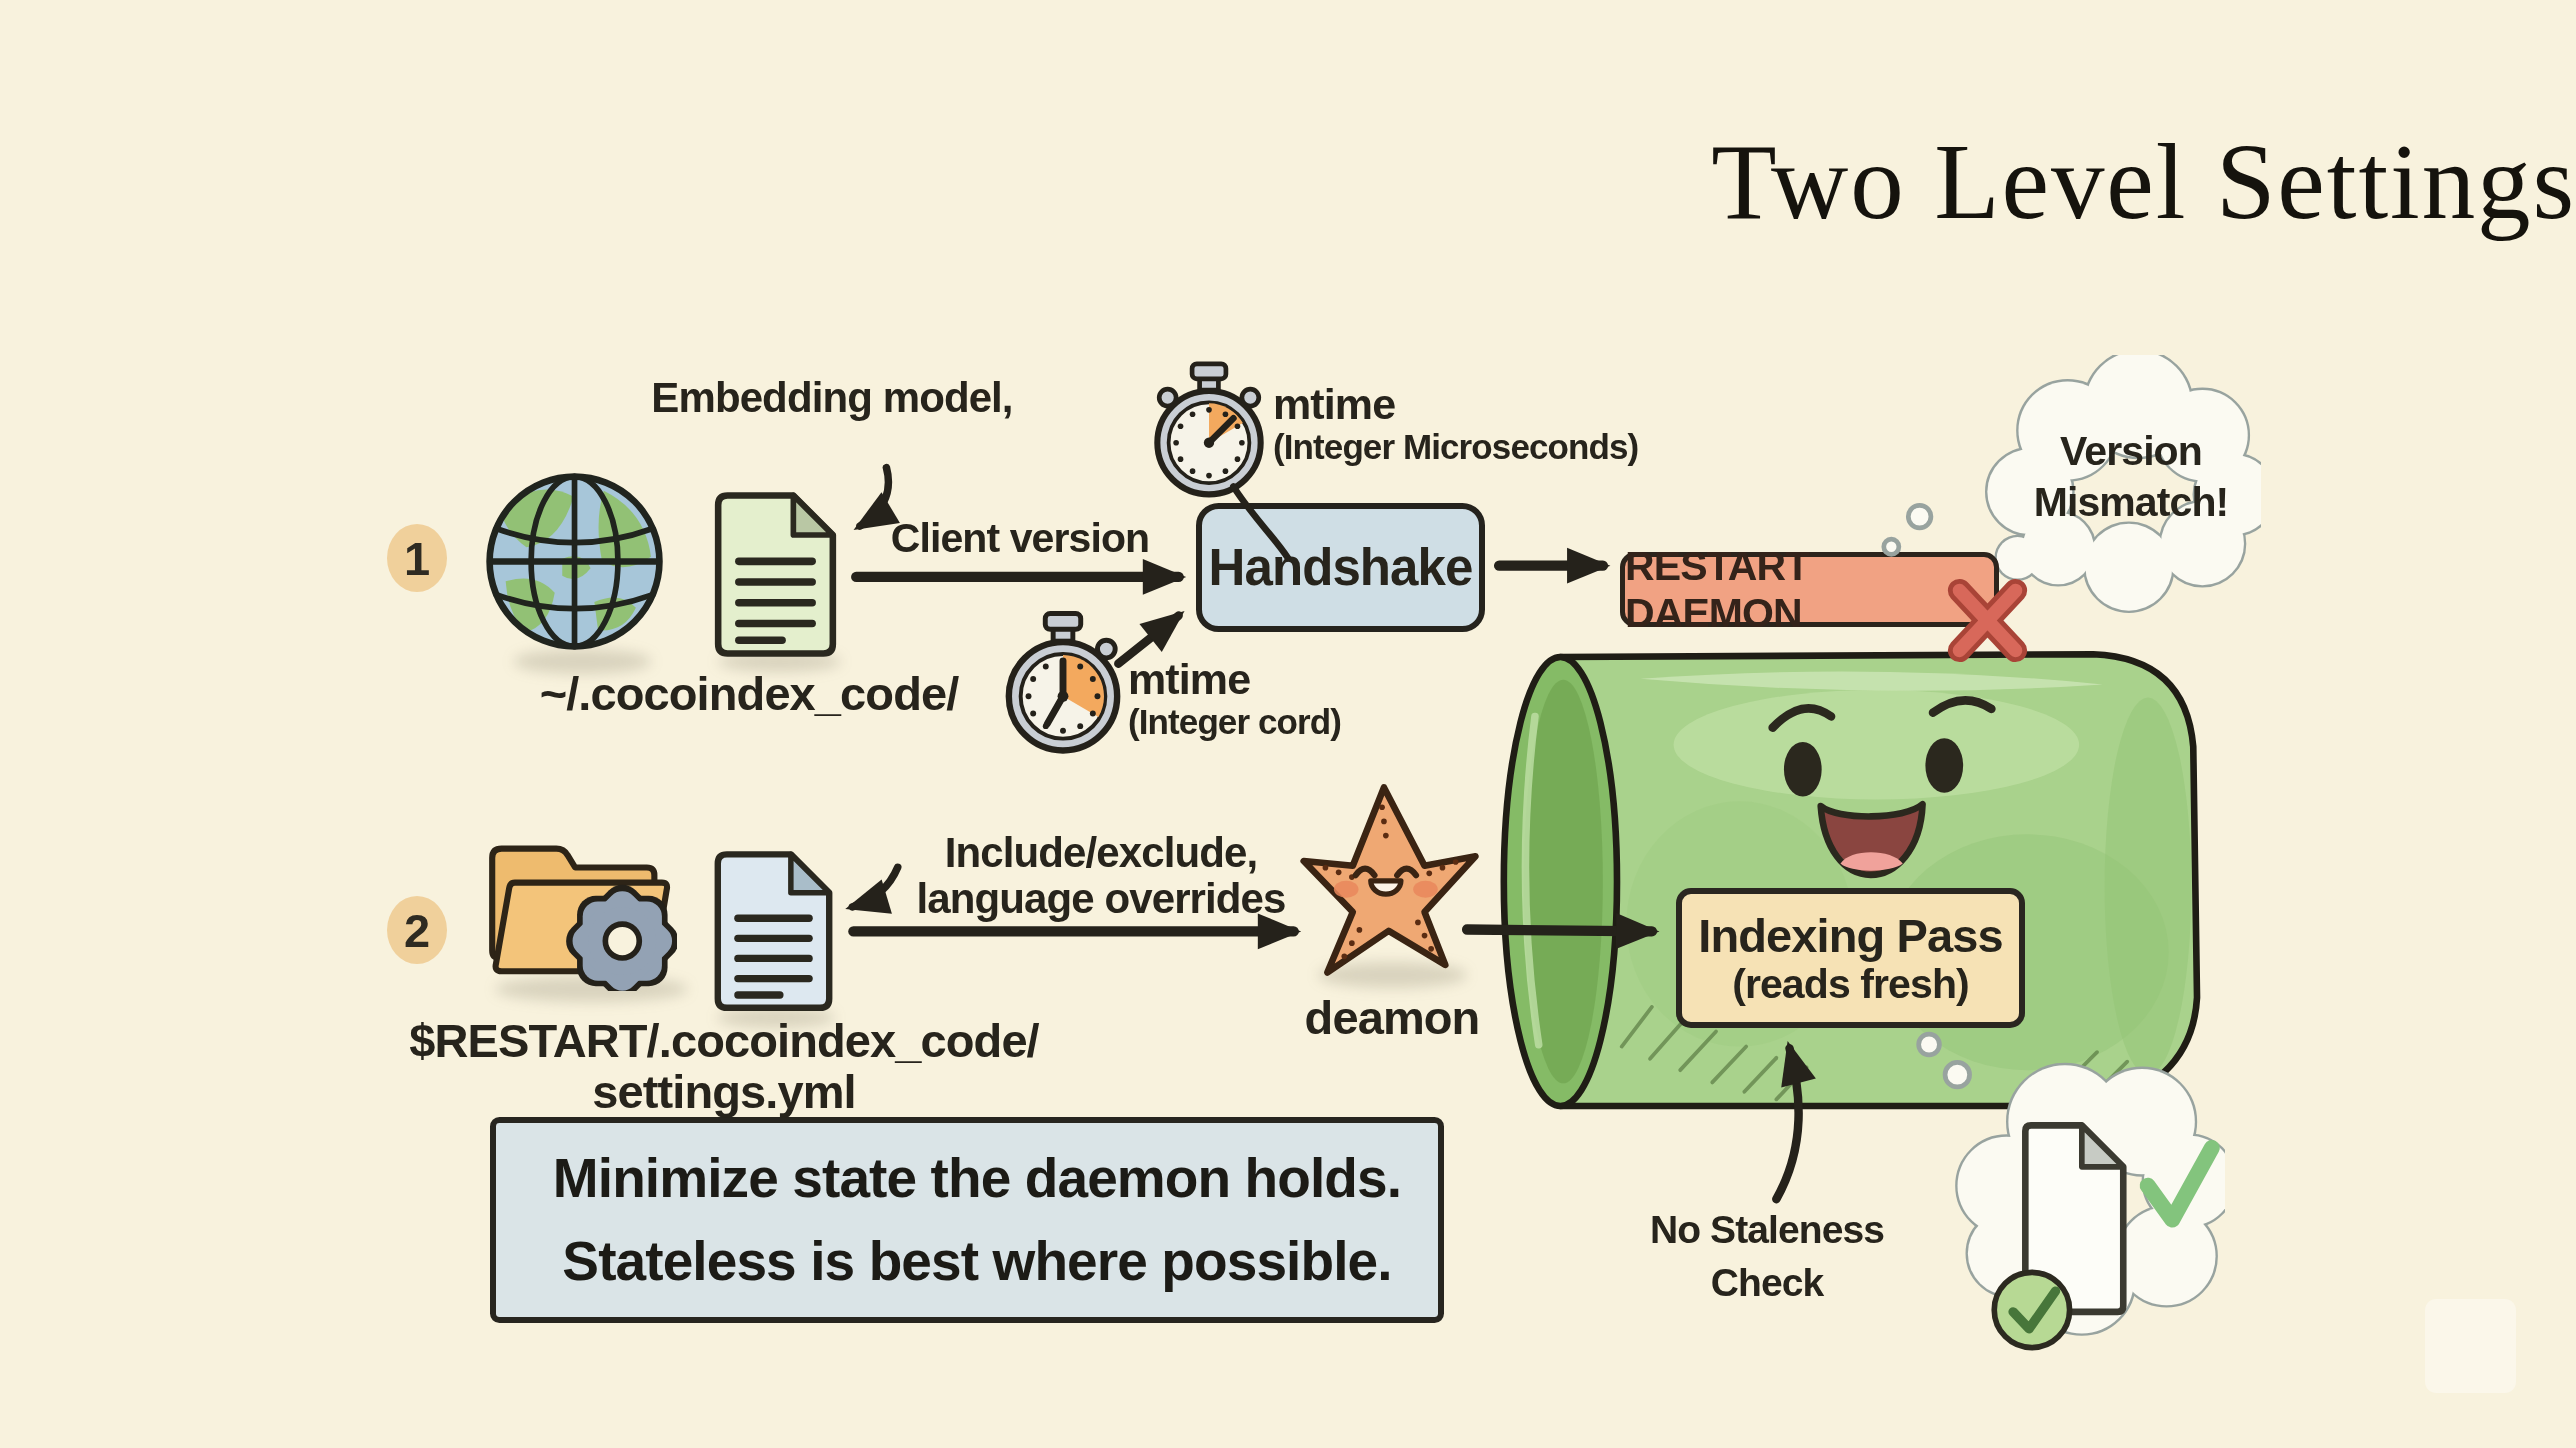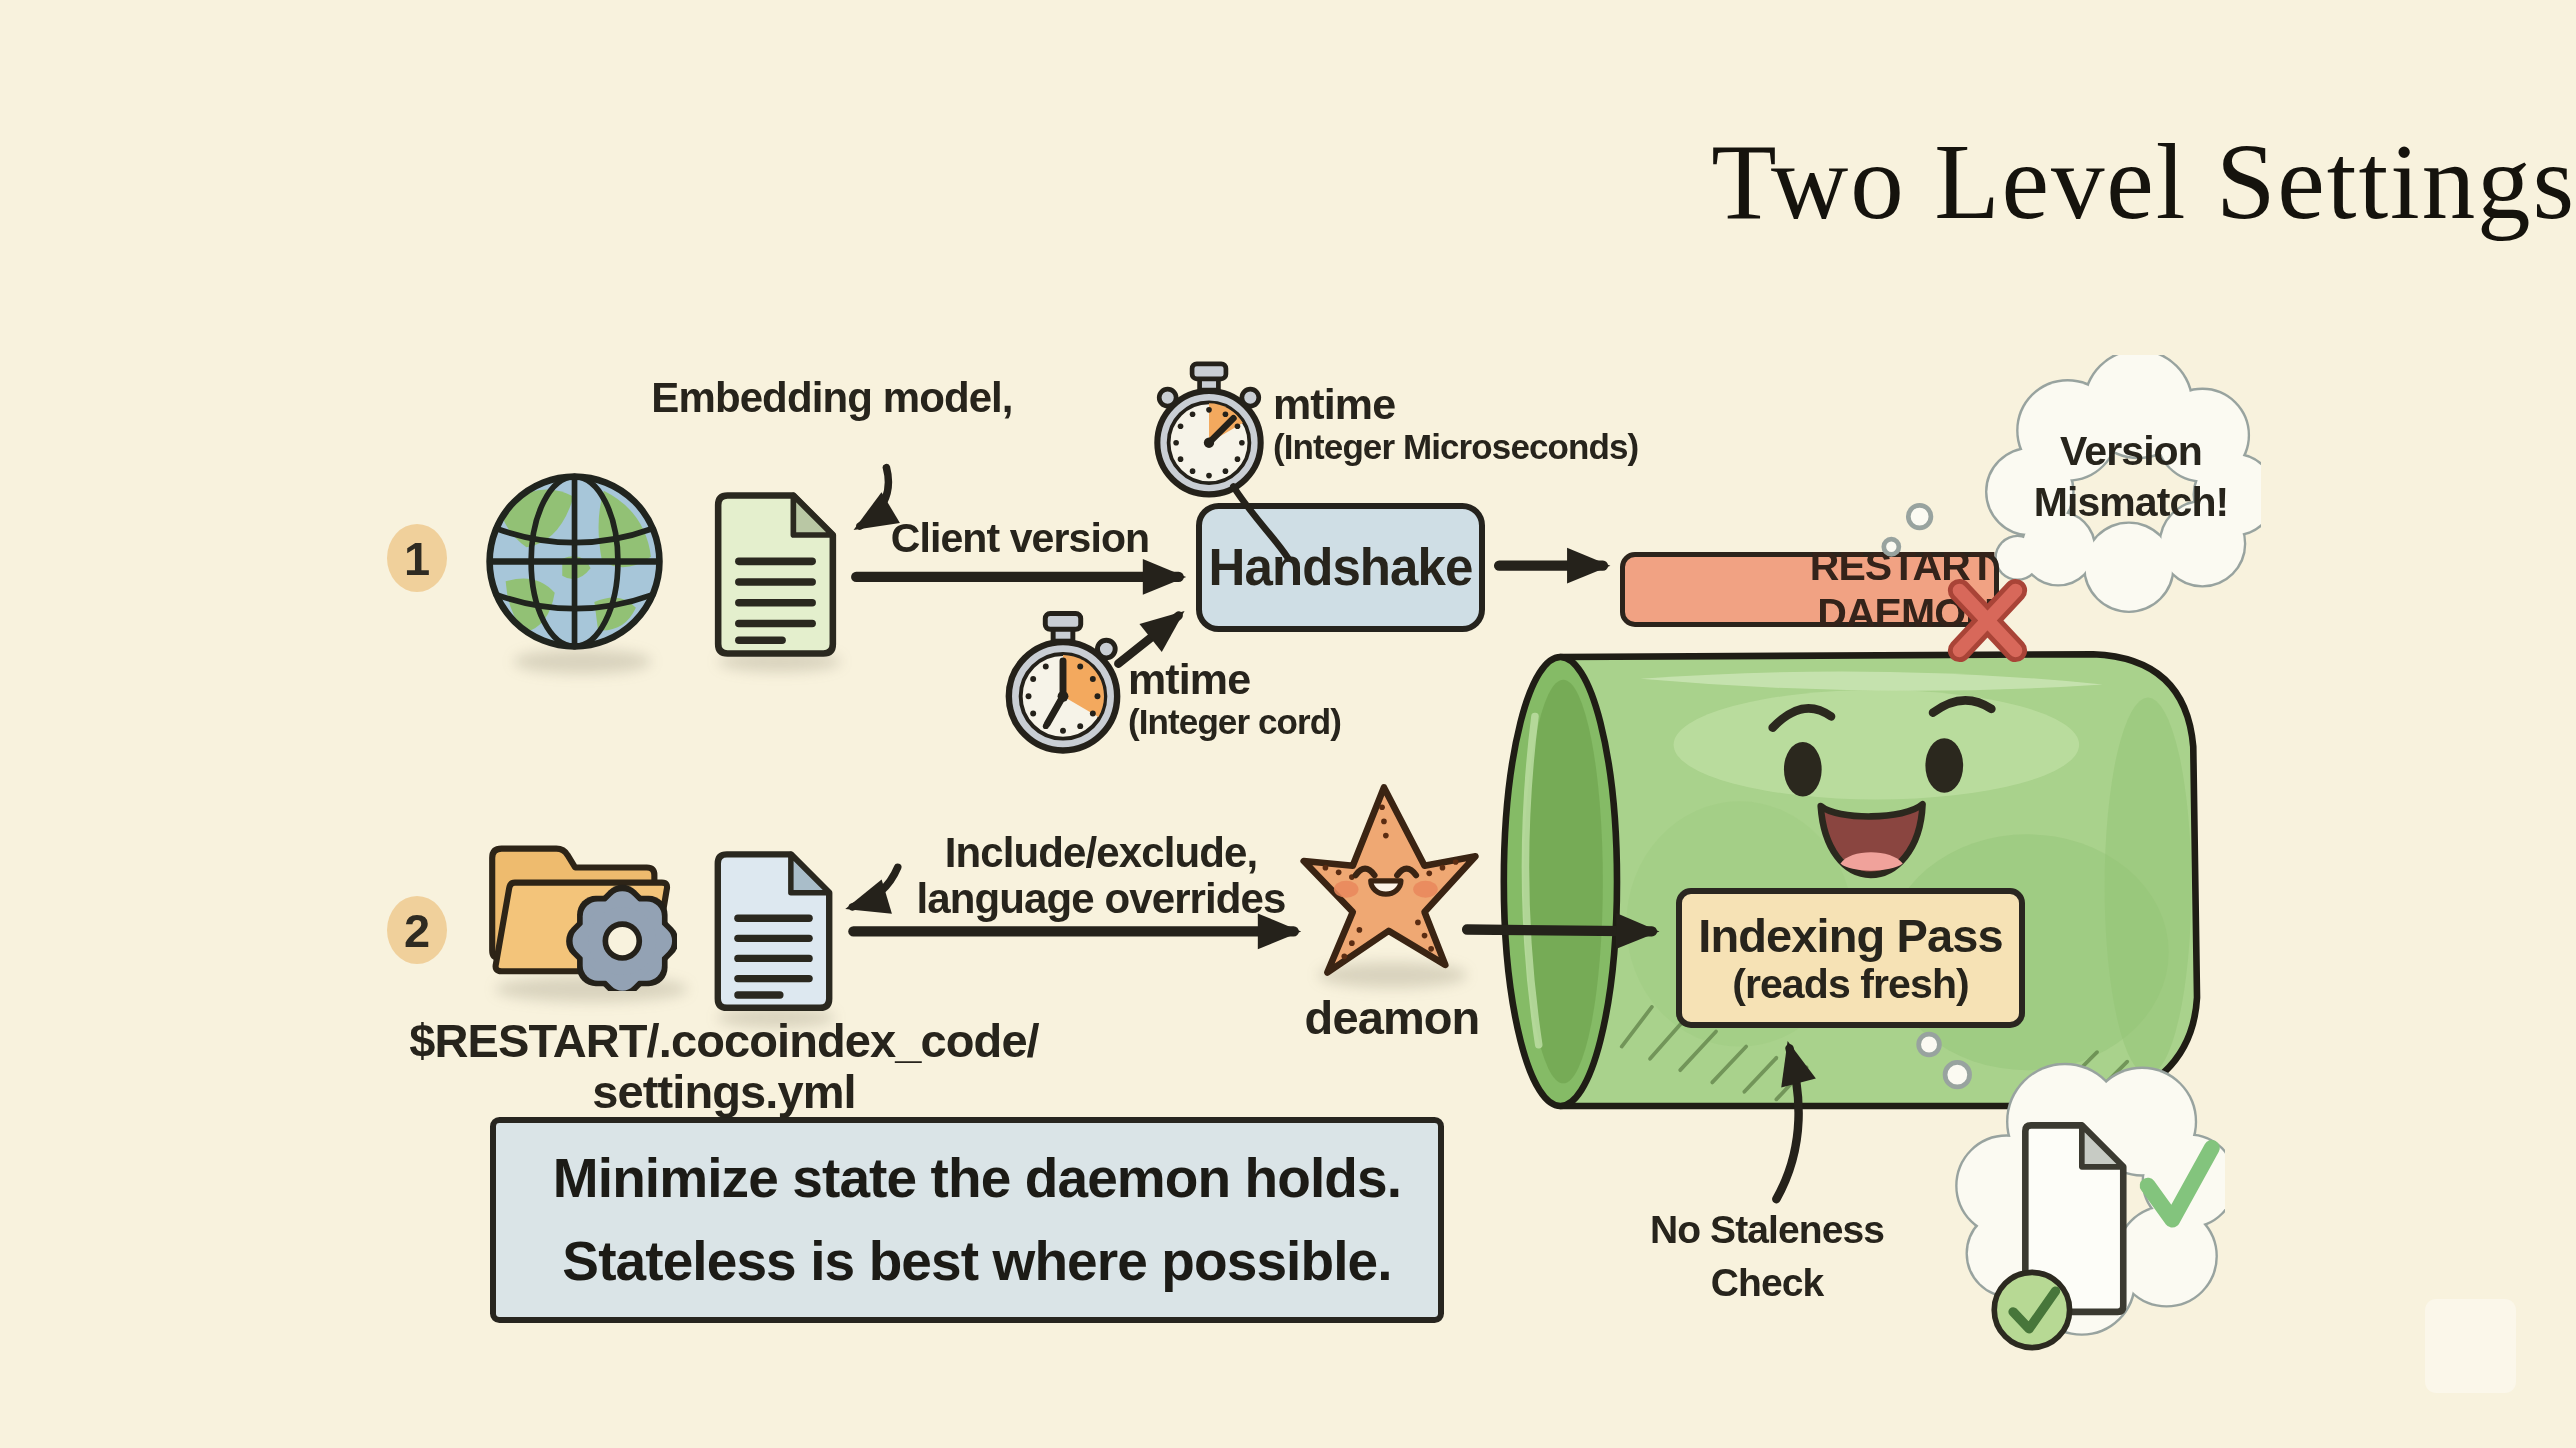--- a/index.html
+++ b/index.html
@@ -33,21 +33,21 @@
   #mtime-daemon{left:1128px; top:656px; z-index:6;}
   
   .badge{
     position:absolute; width:60px; height:68px; border-radius:50%;
     background:#f0d09b; display:flex; align-items:center; justify-content:center;
     font-weight:bold; font-size:47px; color:#2f2b22; z-index:4;
   }
   #badge1{left:387px; top:524px;}
   #badge2{left:387px; top:896px;}
   
-  .box{position:absolute; display:flex; flex-direction:column; align-items:center; justify-content:center; z-index:4; box-sizing:border-box;text-align:right;}
+  .box{position:absolute; display:flex; flex-direction:column; align-items:center; justify-content:center; z-index:4; box-sizing:border-box;}
   #handshake-box{
     left:1196px; top:503px; width:289px; height:129px;
     background:#cfdee5; border:6.6px solid #25231d; border-radius:22.6px;
     font-size:51px; font-weight:bold; letter-spacing:-0.9px;
   }
   #restart-box{
     left:1620px; top:552px; width:379px; height:75px;
     background:#f1a283; border:5.7px solid #2c241c; border-radius:15px;
     font-size:41px; font-weight:bold; color:#34231a; letter-spacing:-0.9px;
   }
@@ -360,20 +360,21 @@
     </g>
   </svg>
 
   <div class="lbl note ctr" id="note1">
     <div>Embedding model,</div>
   </div>
 
   <div class="lbl ctr" id="client-version">Client version</div>
 
   <div class="lbl ctr" id="path1">
+    <div>~/.cocoindex_code/</div>
   </div>
 
   <div class="box" id="handshake-box">
     <div>Handshake</div>
   </div>
 
   <div class="abs lbl" id="mtime-client">
     <div class="mt-title">mtime</div>
     <div class="mt-sub">(Integer Microseconds)</div>
   </div>

